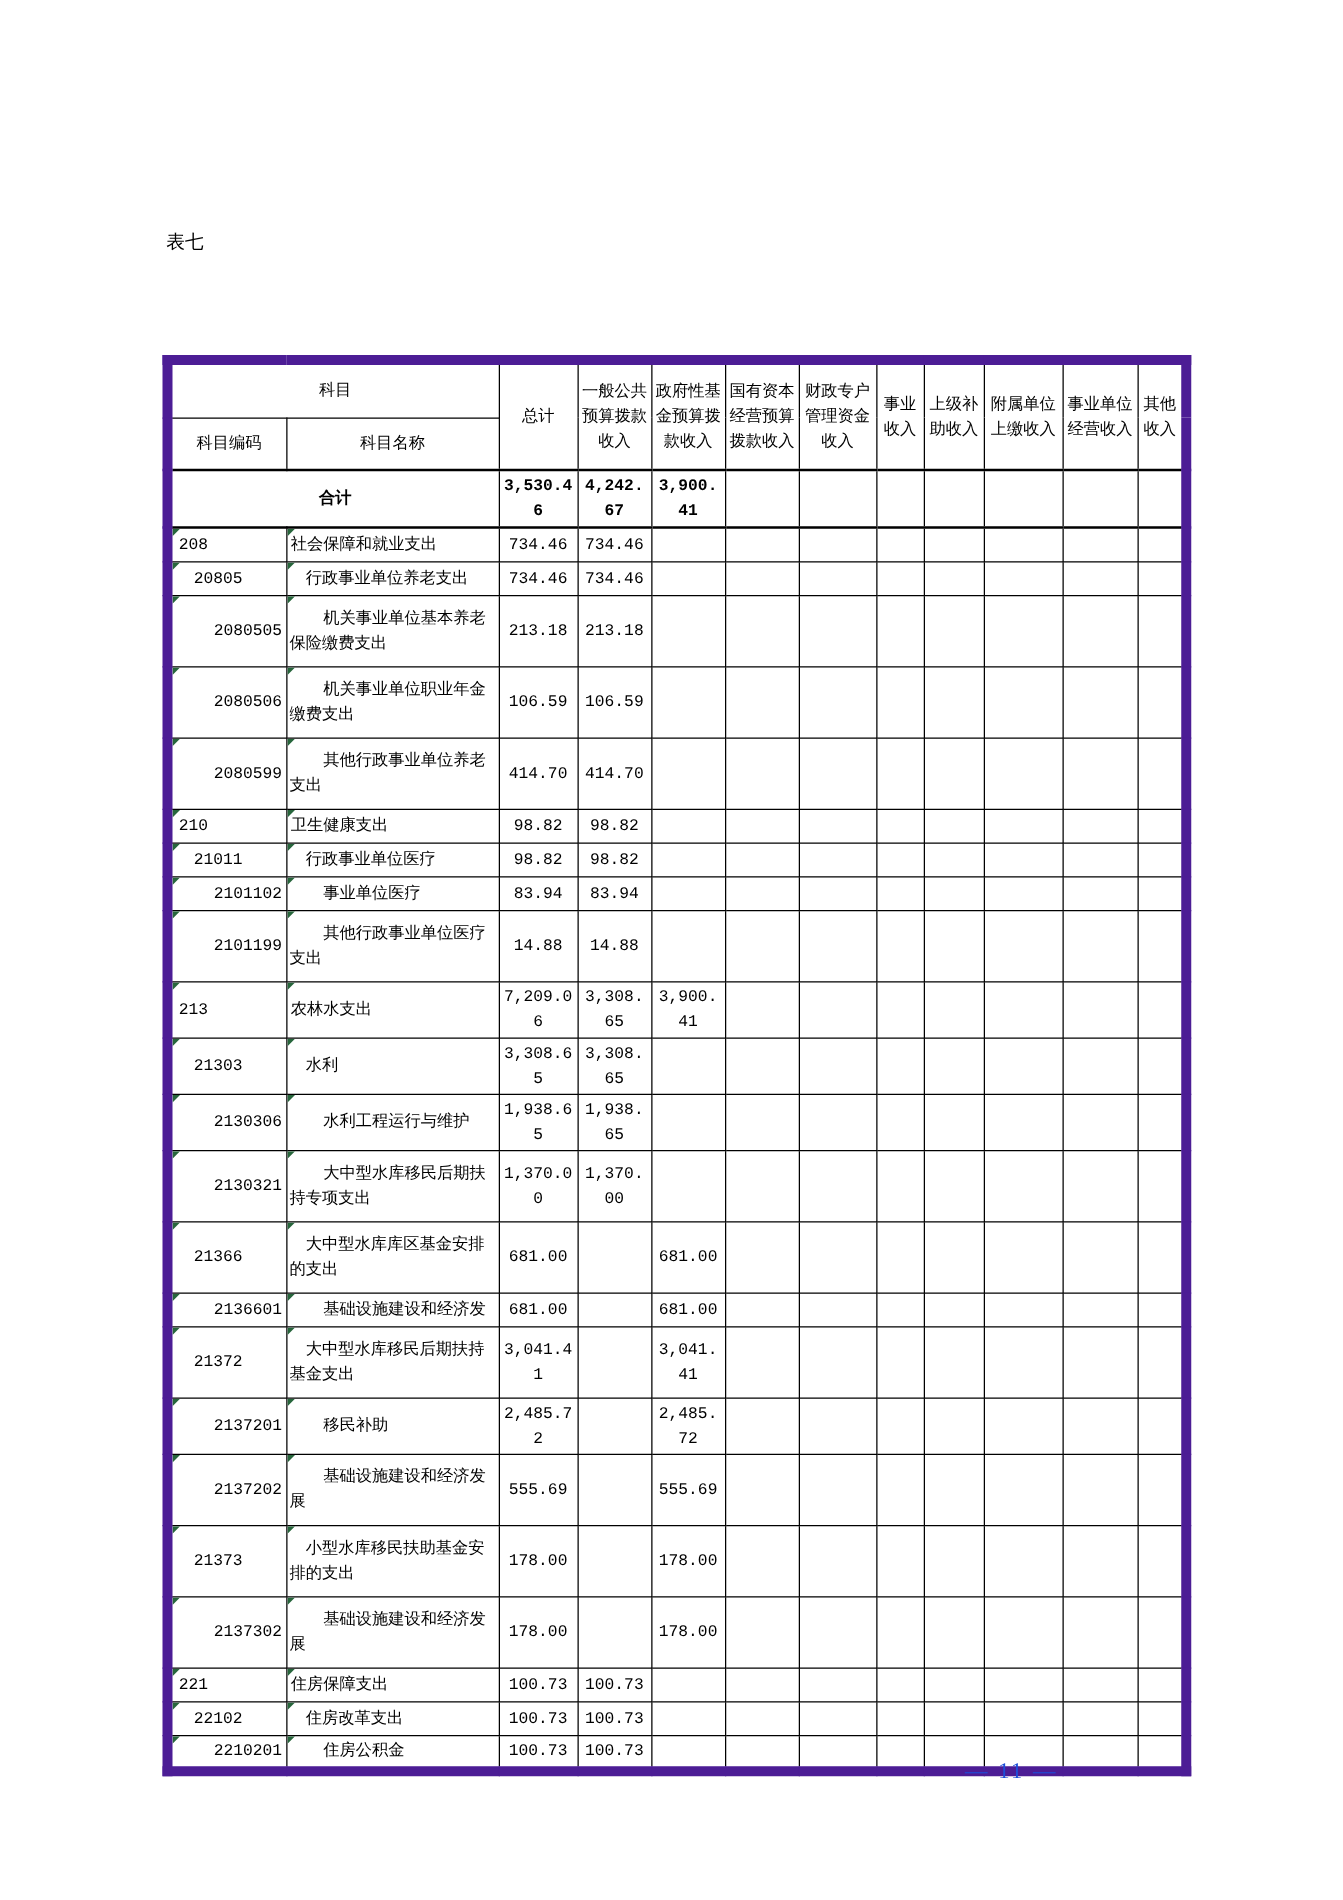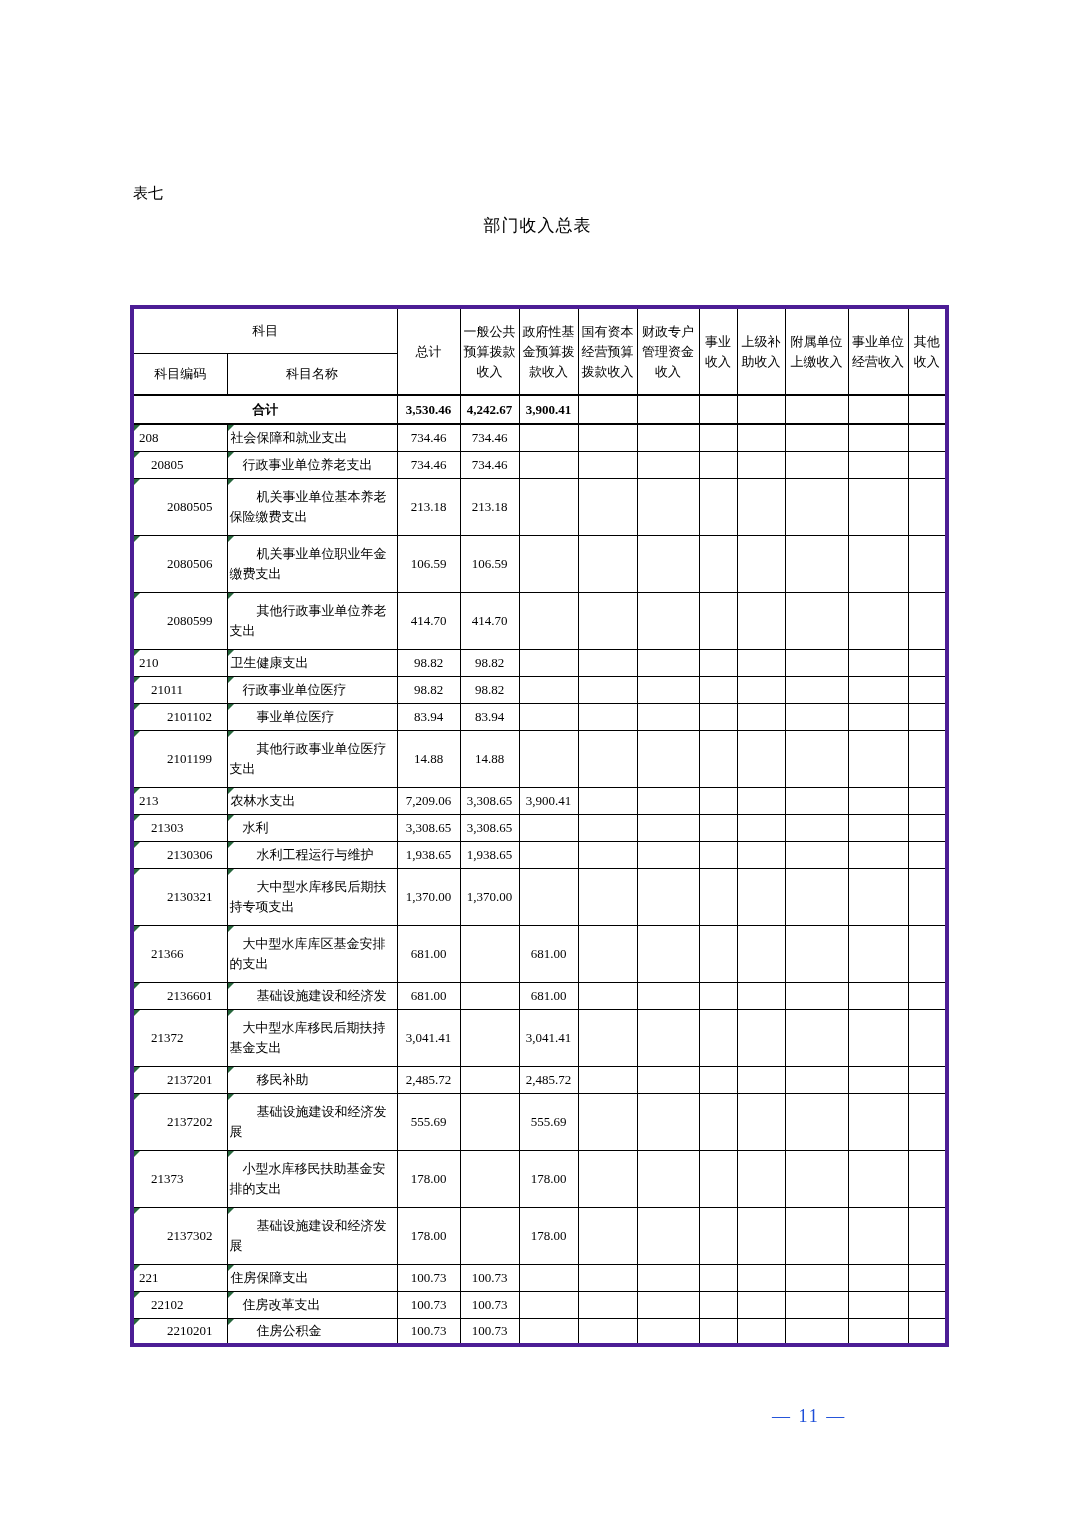--- a/index.html
+++ b/index.html
@@ -20,25 +20,26 @@
   .doc-title{
     position:absolute;top:214px;left:130px;width:815px;
     text-align:center;font-size:17px;letter-spacing:1px;
   }
   .unit-row{
     position:absolute;top:272px;left:130px;width:815px;
     display:flex;justify-content:space-between;
     font-size:15px;
   }
   table.main{
-    position:absolute;top:305px;left:130px;
+    position:absolute;top:284px;left:130px;
     width:815px;
     border-collapse:collapse;table-layout:fixed;
-    border:4px solid #4c1d95;
+    border:8px solid #4c1d95;
     font-size:13px;
+    font-family:Liberation Mono, monospace;
   }
   table.main th, table.main td{
     border:1px solid #000;
     padding:2px 2px;
     vertical-align:middle;
     line-height:20px;
     overflow:hidden;
     word-break:break-all;
   }
   thead th{font-weight:normal;text-align:center;}
@@ -73,21 +74,20 @@
     color:#1d4ed8;
   }
 </style>
 </head>
 <body>
 
 <div class="sheet">
 
   <div class="tbl-label">表七</div>
 
-  <div class="doc-title">部门收入总表</div>
 
 
   <table class="main">
     <colgroup>
       <col style="width:95px">
         <col style="width:170px">
         <col style="width:63px">
       <col style="width:59px">
         <col style="width:59px">
         <col style="width:59px">

